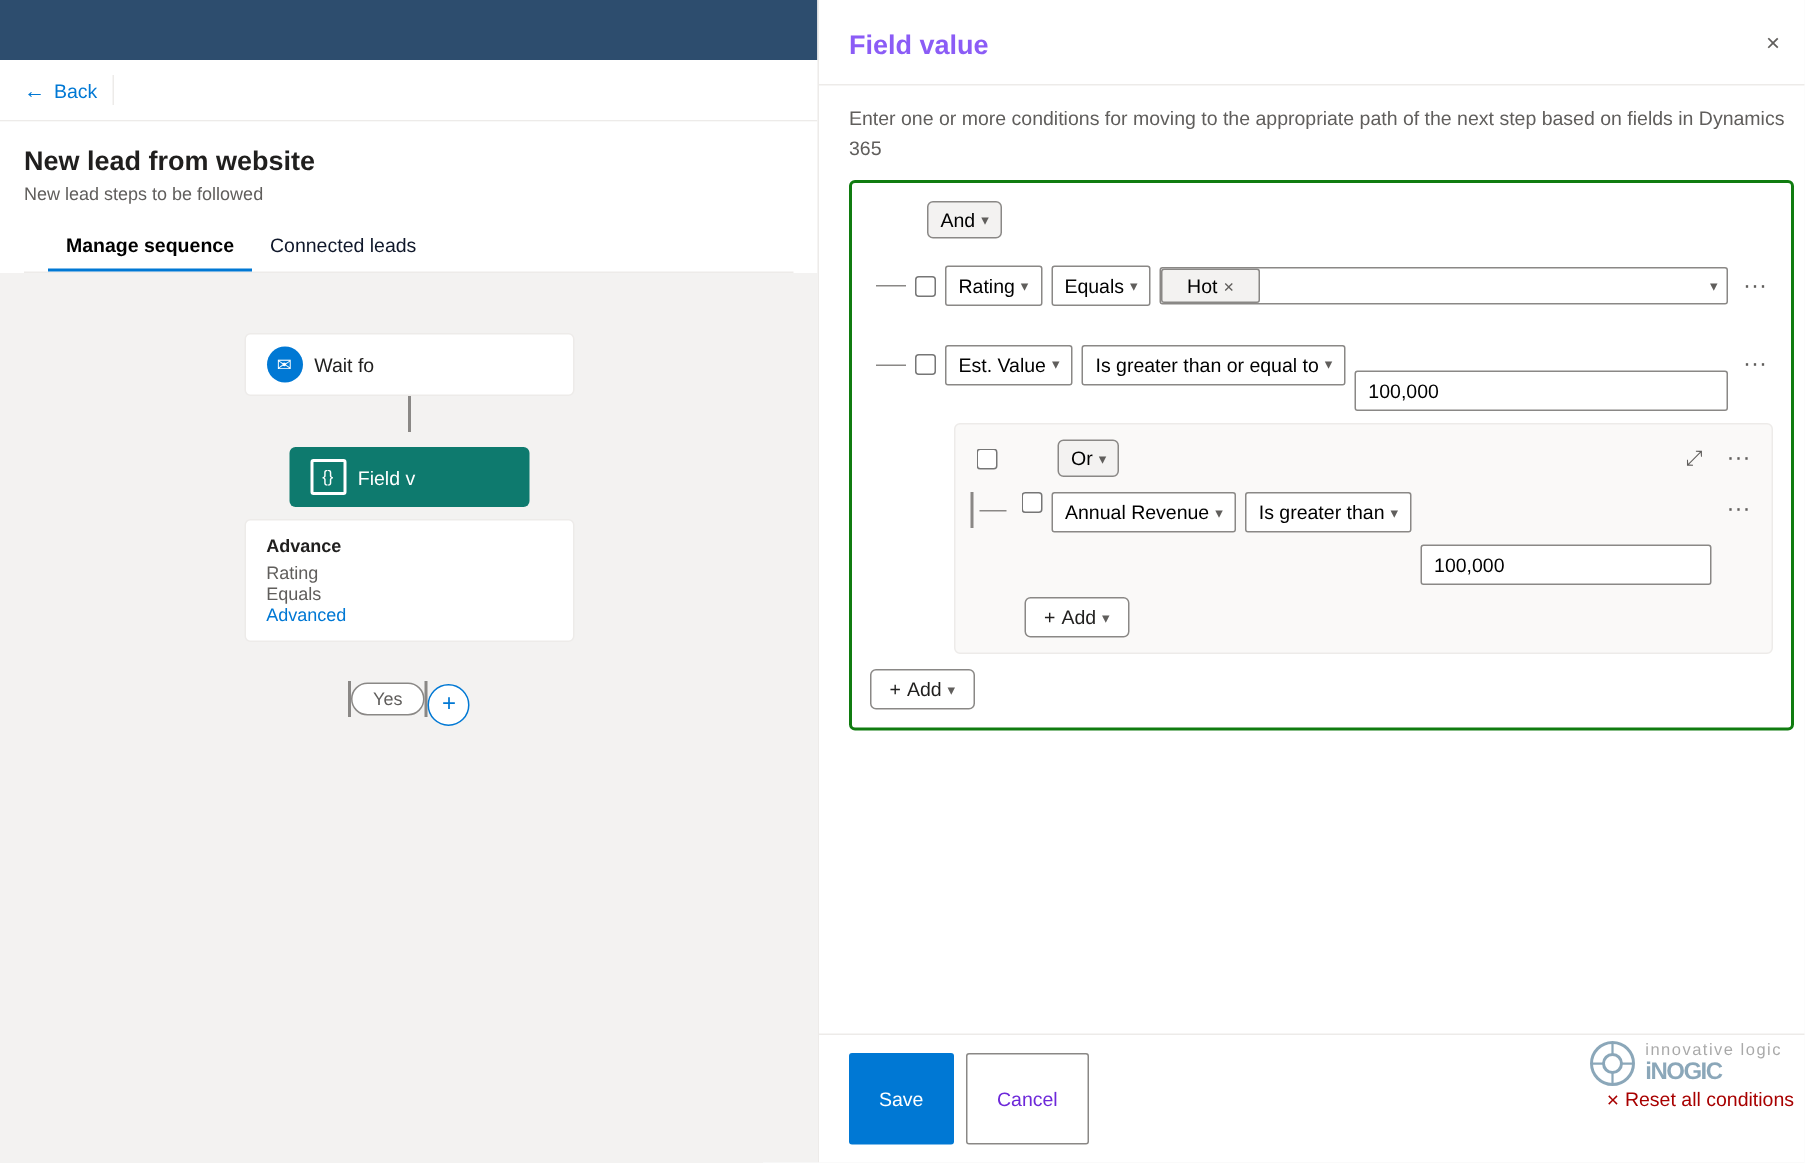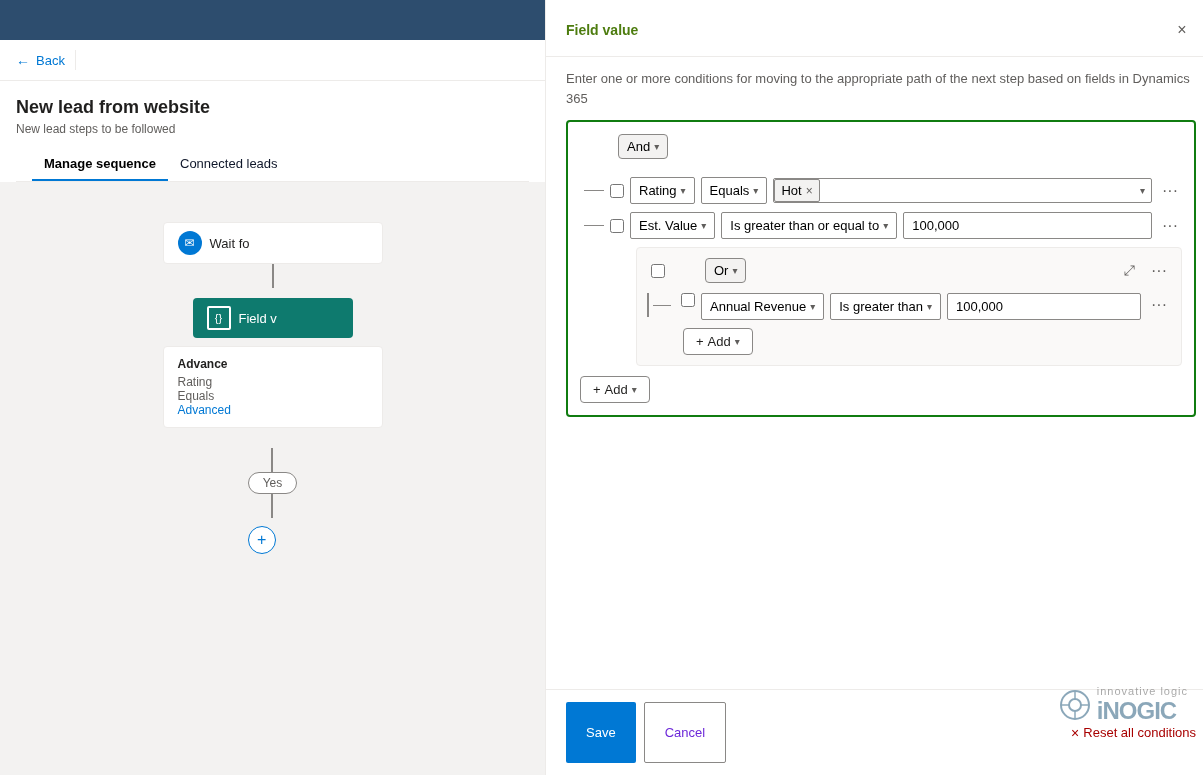--- a/index.html
+++ b/index.html
@@ -176,22 +176,22 @@
 
     .advanced-link {
       color: #0078d4;
       cursor: pointer;
       font-size: 12px;
     }
 
     .yes-node {
       margin-top: 16px;
       display: flex;
-      flex-direction: column;
-      align-items: flex-start;
+      flex-direction: row;
+      align-items: center;
     }
 
     .yes-badge {
       border: 1px solid #8a8886;
       border-radius: 50px;
       padding: 3px 14px;
       font-size: 12px;
       color: #605e5c;
       background: #fff;
     }
@@ -230,23 +230,23 @@
 
     .modal-header {
       display: flex;
       align-items: center;
       justify-content: space-between;
       padding: 16px 20px 12px 20px;
       border-bottom: 1px solid #edebe9;
     }
 
     .modal-title {
-      font-size: 14px;
+      font-size: 18px;
       font-weight: 600;
-      color: #4d7c0f;
+      color: #8b5cf6;
     }
 
     .close-btn {
       width: 28px;
       height: 28px;
       display: flex;
       align-items: center;
       justify-content: center;
       cursor: pointer;
       color: #605e5c;
@@ -338,30 +338,31 @@
     }
 
     .value-input {
       border: 1px solid #8a8886;
       border-radius: 2px;
       padding: 5px 8px;
       font-size: 13px;
       background: #fff;
       flex: 1;
       min-width: 80px;
+      margin-top: 35px;
     }
 
     .value-tag {
       display: inline-flex;
       align-items: center;
       gap: 4px;
       background: #f3f2f1;
       border: 1px solid #8a8886;
       border-radius: 2px;
-      padding: 3px 6px;
+      padding: 3px 16px;
       font-size: 13px;
     }
 
     .tag-x {
       cursor: pointer;
       color: #605e5c;
       font-size: 12px;
     }
 
     .value-field-wrapper {
@@ -469,21 +470,21 @@
       position: absolute;
       bottom: 50px;
       right: 28px;
       display: flex;
       flex-direction: column;
       align-items: flex-end;
       opacity: 0.5;
     }
 
     .inocic-text {
-      font-size: 24px;
+      font-size: 16px;
       font-weight: 700;
       color: #1a5276;
       letter-spacing: -1px;
     }
 
     .inocic-sub {
       font-size: 11px;
       color: #555;
       letter-spacing: 1px;
     }

